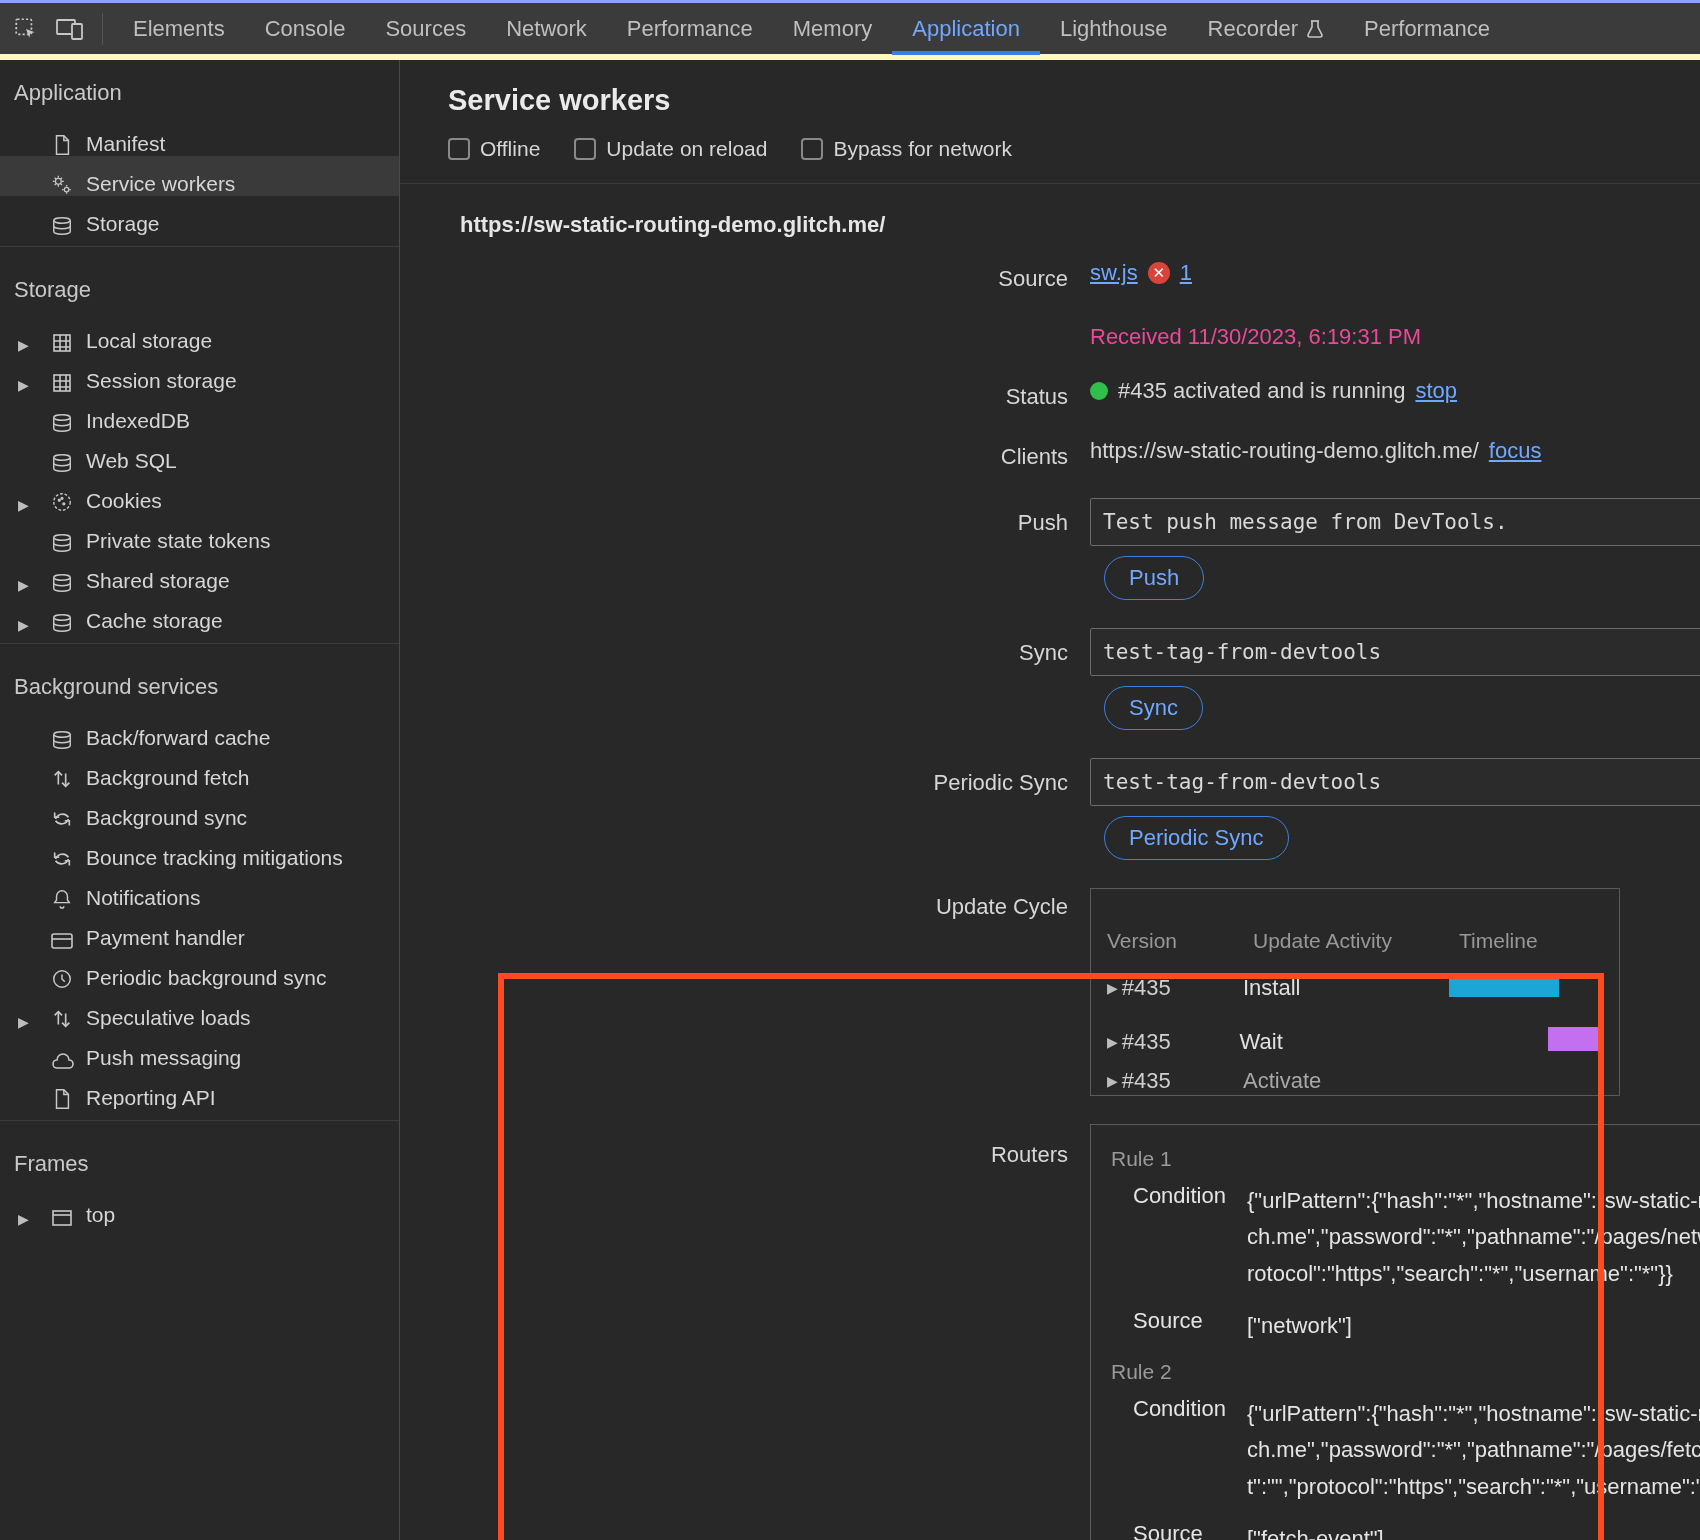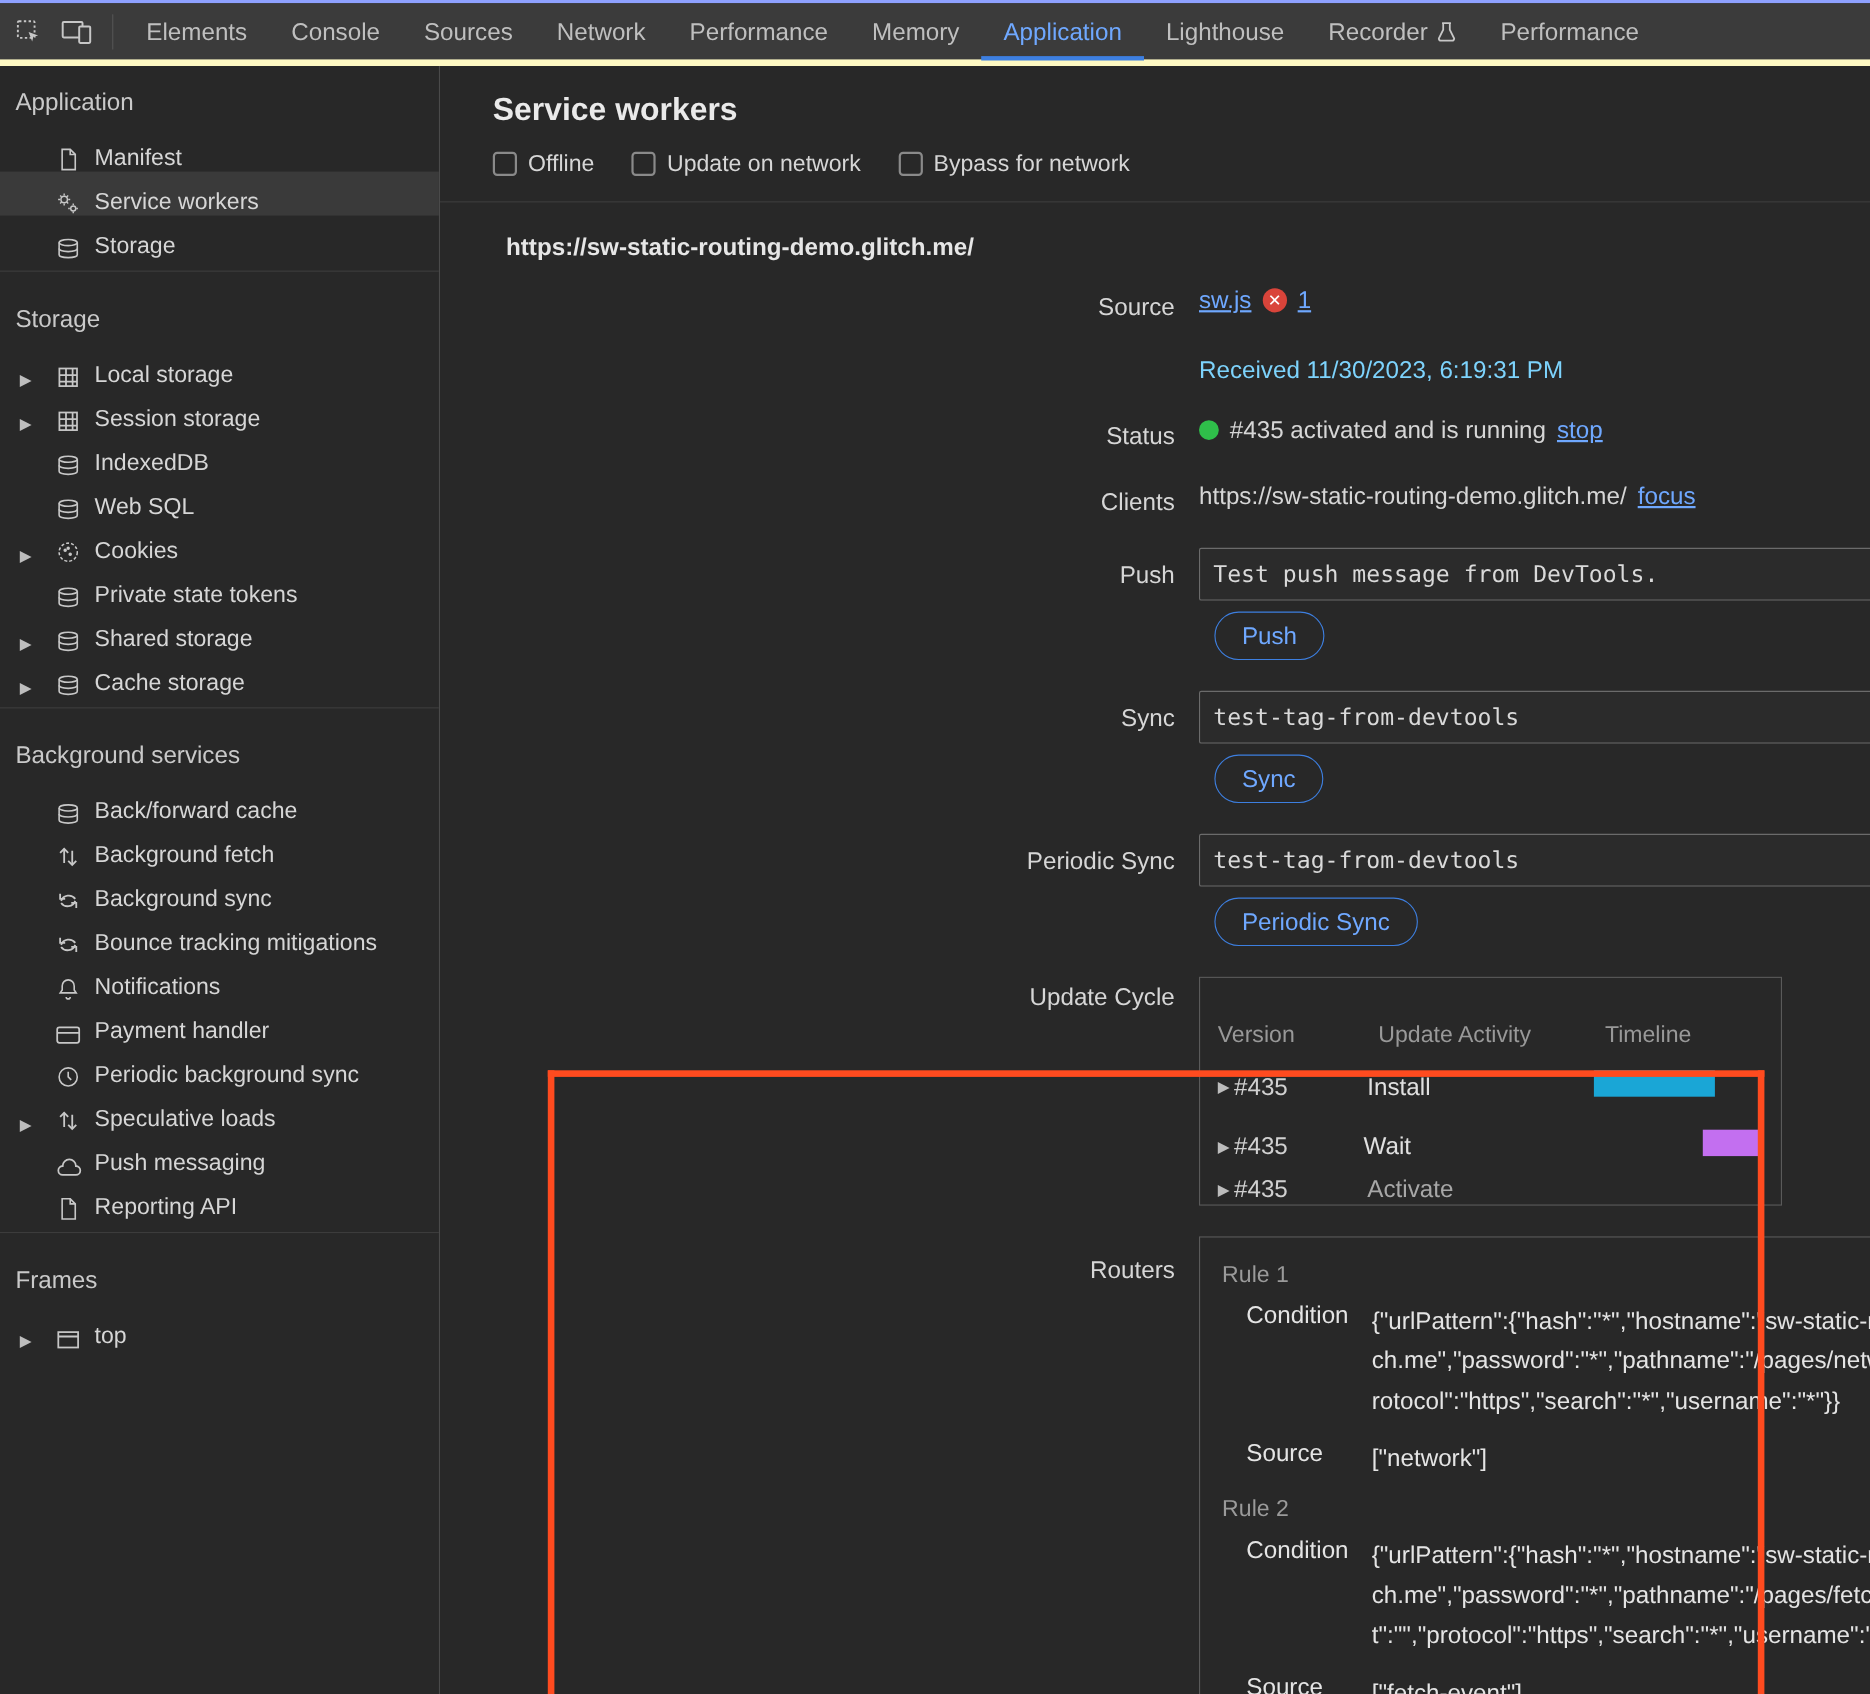--- a/index.html
+++ b/index.html
@@ -459,39 +459,39 @@
   <div class="main">
     <h1>Service workers</h1>
 
     <div class="checkrow">
       <label class="chk">
           <span class="box"></span>
           <span>Offline</span>
         </label>
       <label class="chk">
           <span class="box"></span>
-          <span>Update on network</span>
+          <span>Update on reload</span>
         </label>
       <label class="chk">
           <span class="box"></span>
           <span>Bypass for network</span>
         </label>
     </div>
 
     <div class="origin">https://sw-static-routing-demo.glitch.me/</div>
 
     <div class="kv-grid">
 
       <div class="kv-key">Source</div>
       <div class="kv-val">
         <span class="link">sw.js</span>
         <span class="errbadge">✕</span>
         <span class="link">1</span>
         <div style="flex-basis:100%;height:0"></div>
-        <span style="color:#7dd3fc;padding-top:18px;display:inline-block">Received 11/30/2023, 6:19:31 PM</span>
+        <span style="color:#ec4899;padding-top:18px;display:inline-block">Received 11/30/2023, 6:19:31 PM</span>
       </div>
 
       <div class="kv-key">Status</div>
       <div class="kv-val">
         <span class="dot-green"></span>
         <span>#435 activated and is running</span>
         <span class="link">stop</span>
       </div>
 
       <div class="kv-key">Clients</div>

